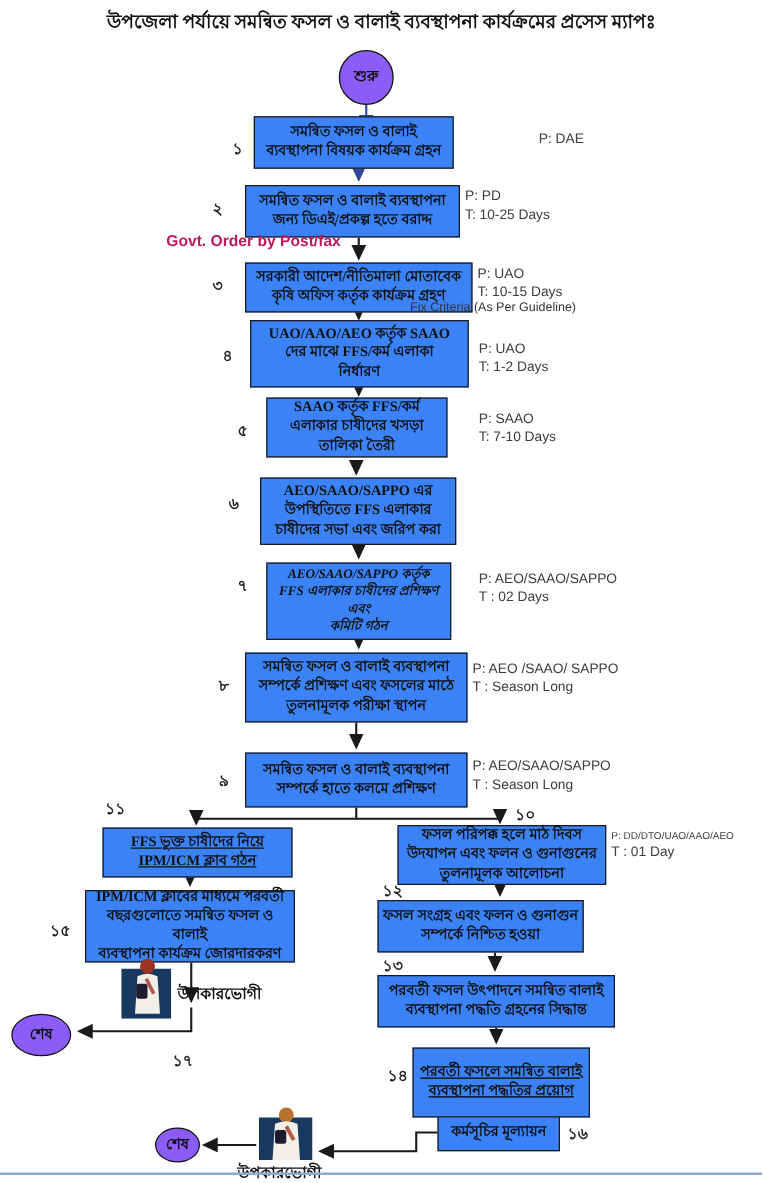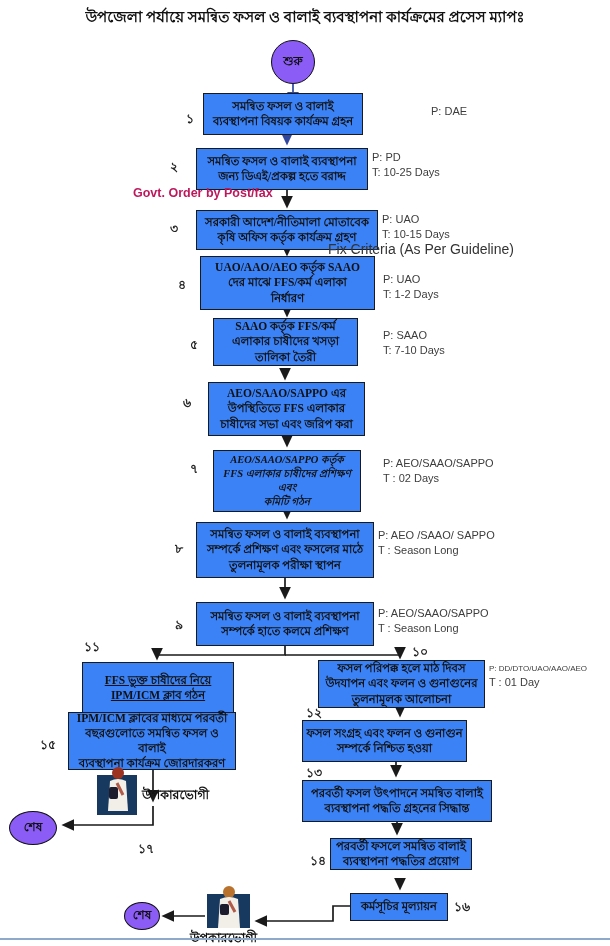--- a/index.html
+++ b/index.html
@@ -10,21 +10,21 @@
   .box{position:absolute;border:1.6px solid #1a1a1a;background:#3b82f6;
        display:flex;align-items:center;justify-content:center;text-align:center;box-sizing:border-box;}
   .box-text{font-family:"Liberation Serif",serif;font-weight:700;font-size:11.5px;line-height:1.32;
             color:#111;white-space:pre-line;padding:1px 3px;}
   .u .box-text{text-decoration:underline;}
   .num{position:absolute;font-family:"Liberation Serif",serif;font-weight:700;font-size:12.5px;color:#222;}
   .pt{position:absolute;font-size:11px;color:#3d3d3d;line-height:1.35;white-space:nowrap;}
   .pt.small .p-line{font-size:8px;}
   .ann{position:absolute;color:#be185d;white-space:nowrap;}
   .ann.bold{font-weight:700;font-size:12.5px;}
-  .ann.plain{font-size:14px;color:#333;}
+  .ann.plain{font-size:10px;color:#333;}
   .terminator{position:absolute;border:1.5px solid #111;border-radius:50%;background:#8b5cf6;
               display:flex;align-items:center;justify-content:center;
               font-family:"Liberation Serif",serif;font-weight:700;font-size:12px;color:#111;box-sizing:border-box;}
   .bene-label{position:absolute;font-family:"Liberation Serif",serif;font-weight:700;font-size:12.5px;color:#111;white-space:nowrap;}
   .bene{position:absolute;}
   #arrow-layer{position:absolute;left:0;top:0;pointer-events:none;}
   .bottom-rule{position:absolute;left:0;top:938px;width:610px;height:2px;background:#8ea9c9;}
 </style>
 </head>
 <body>
@@ -172,39 +172,39 @@
     <span class="box-text">ফসল পরিপক্ক হলে মাঠ দিবস
 উদযাপন এবং ফলন ও গুনাগুনের
 তুলনামূলক আলোচনা</span>
   </div>
   <div class="num" style="left:412px;top:643px;">১০</div>
   <div class="pt small" style="left:489px;top:664px;">
     <div class="p-line">P: DD/DTO/UAO/AAO/AEO</div>
     <div class="t-line">T : 01 Day</div>
   </div>
 
-  <div class="box u" style="left:82px;top:662px;width:152px;height:52px;">
+  <div class="box u" style="left:82px;top:662px;width:152px;height:40px;">
     <span class="box-text">FFS ভুক্ত চাষীদের নিয়ে
 IPM/ICM ক্লাব গঠন</span>
   </div>
   <div class="num" style="left:84px;top:638px;">১১</div>
 
   <div class="box" style="left:302px;top:720px;width:165px;height:42px;">
     <span class="box-text">ফসল সংগ্রহ এবং ফলন ও গুনাগুন
 সম্পর্কে নিশ্চিত হওয়া</span>
   </div>
   <div class="num" style="left:306px;top:704px;">১২</div>
 
   <div class="box" style="left:302px;top:780px;width:190px;height:42px;">
     <span class="box-text">পরবর্তী ফসল উৎপাদনে সমন্বিত বালাই
 ব্যবস্থাপনা পদ্ধতি গ্রহনের সিদ্ধান্ত</span>
   </div>
   <div class="num" style="left:306px;top:764px;">১৩</div>
 
-  <div class="box" style="left:330px;top:838px;width:142px;height:32px;">
+  <div class="box" style="left:330px;top:838px;width:142px;height:56px;text-decoration:underline;">
     <span class="box-text">পরবর্তী ফসলে সমন্বিত বালাই
 ব্যবস্থাপনা পদ্ধতির প্রয়োগ</span>
   </div>
   <div class="num" style="left:310px;top:852px;">১৪</div>
 
   <div class="box" style="left:68px;top:712px;width:168px;height:58px;">
     <span class="box-text">IPM/ICM ক্লাবের মাধ্যমে পরবর্তী
 বছরগুলোতে সমন্বিত ফসল ও বালাই
 ব্যবস্থাপনা কার্যক্রম জোরদারকরণ</span>
   </div>

